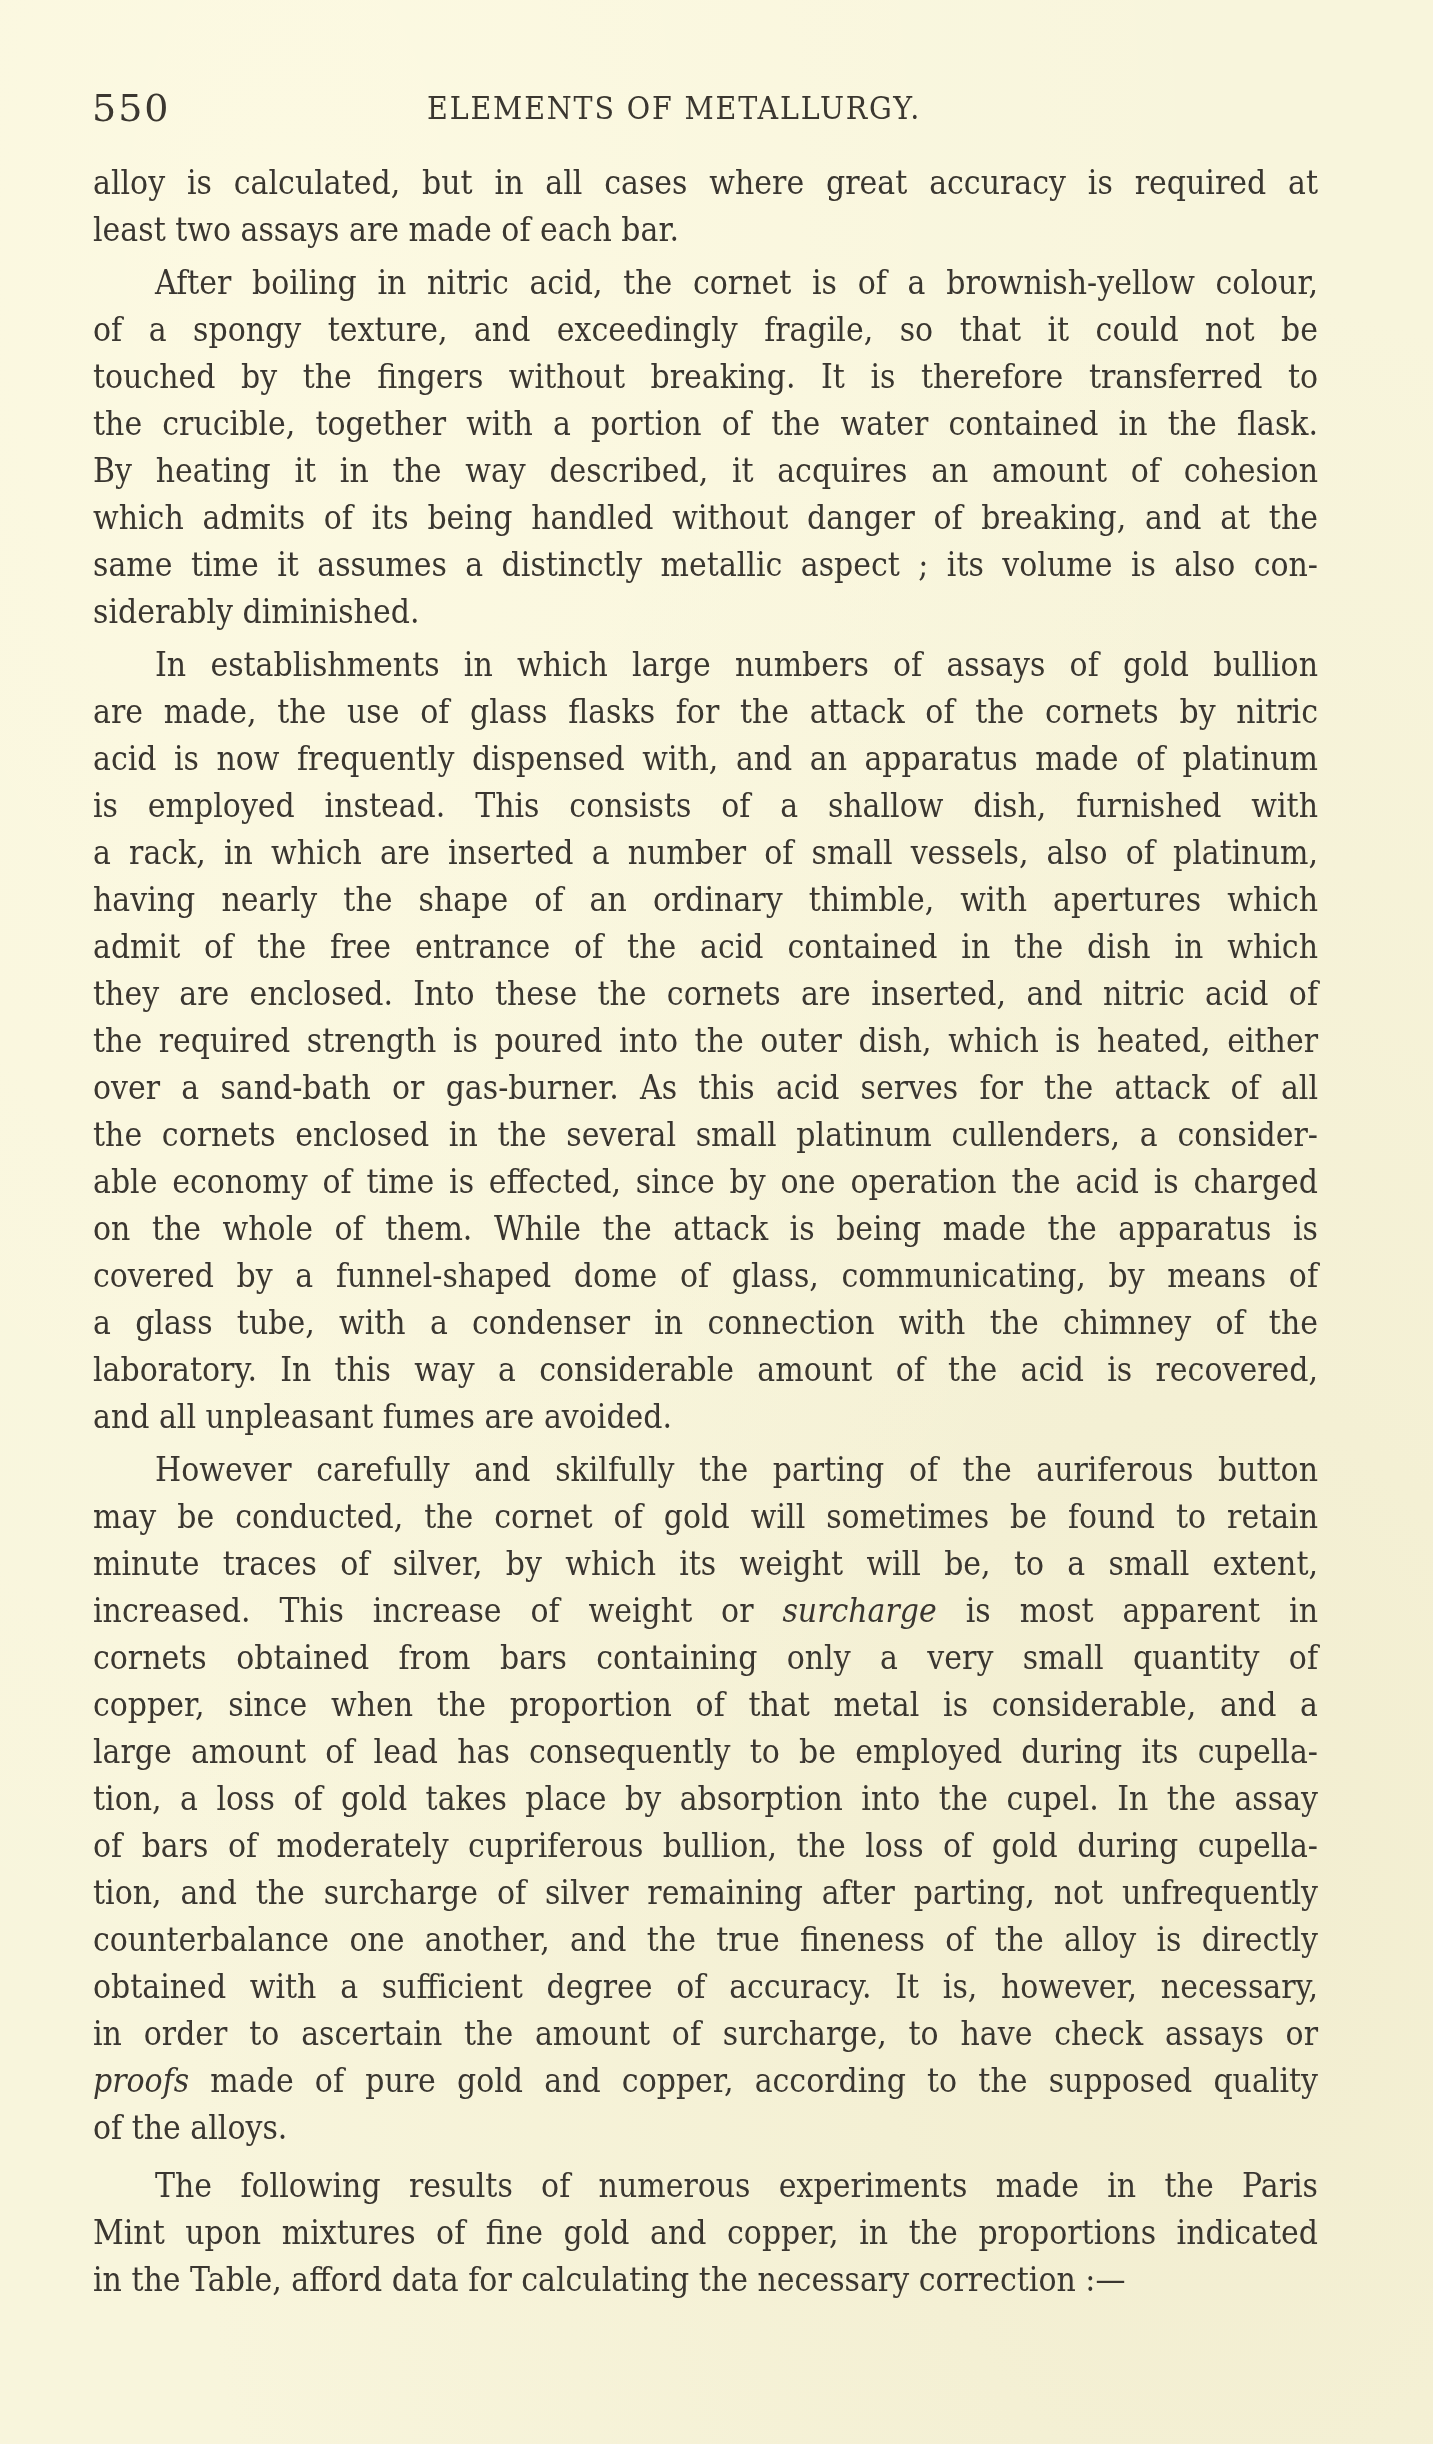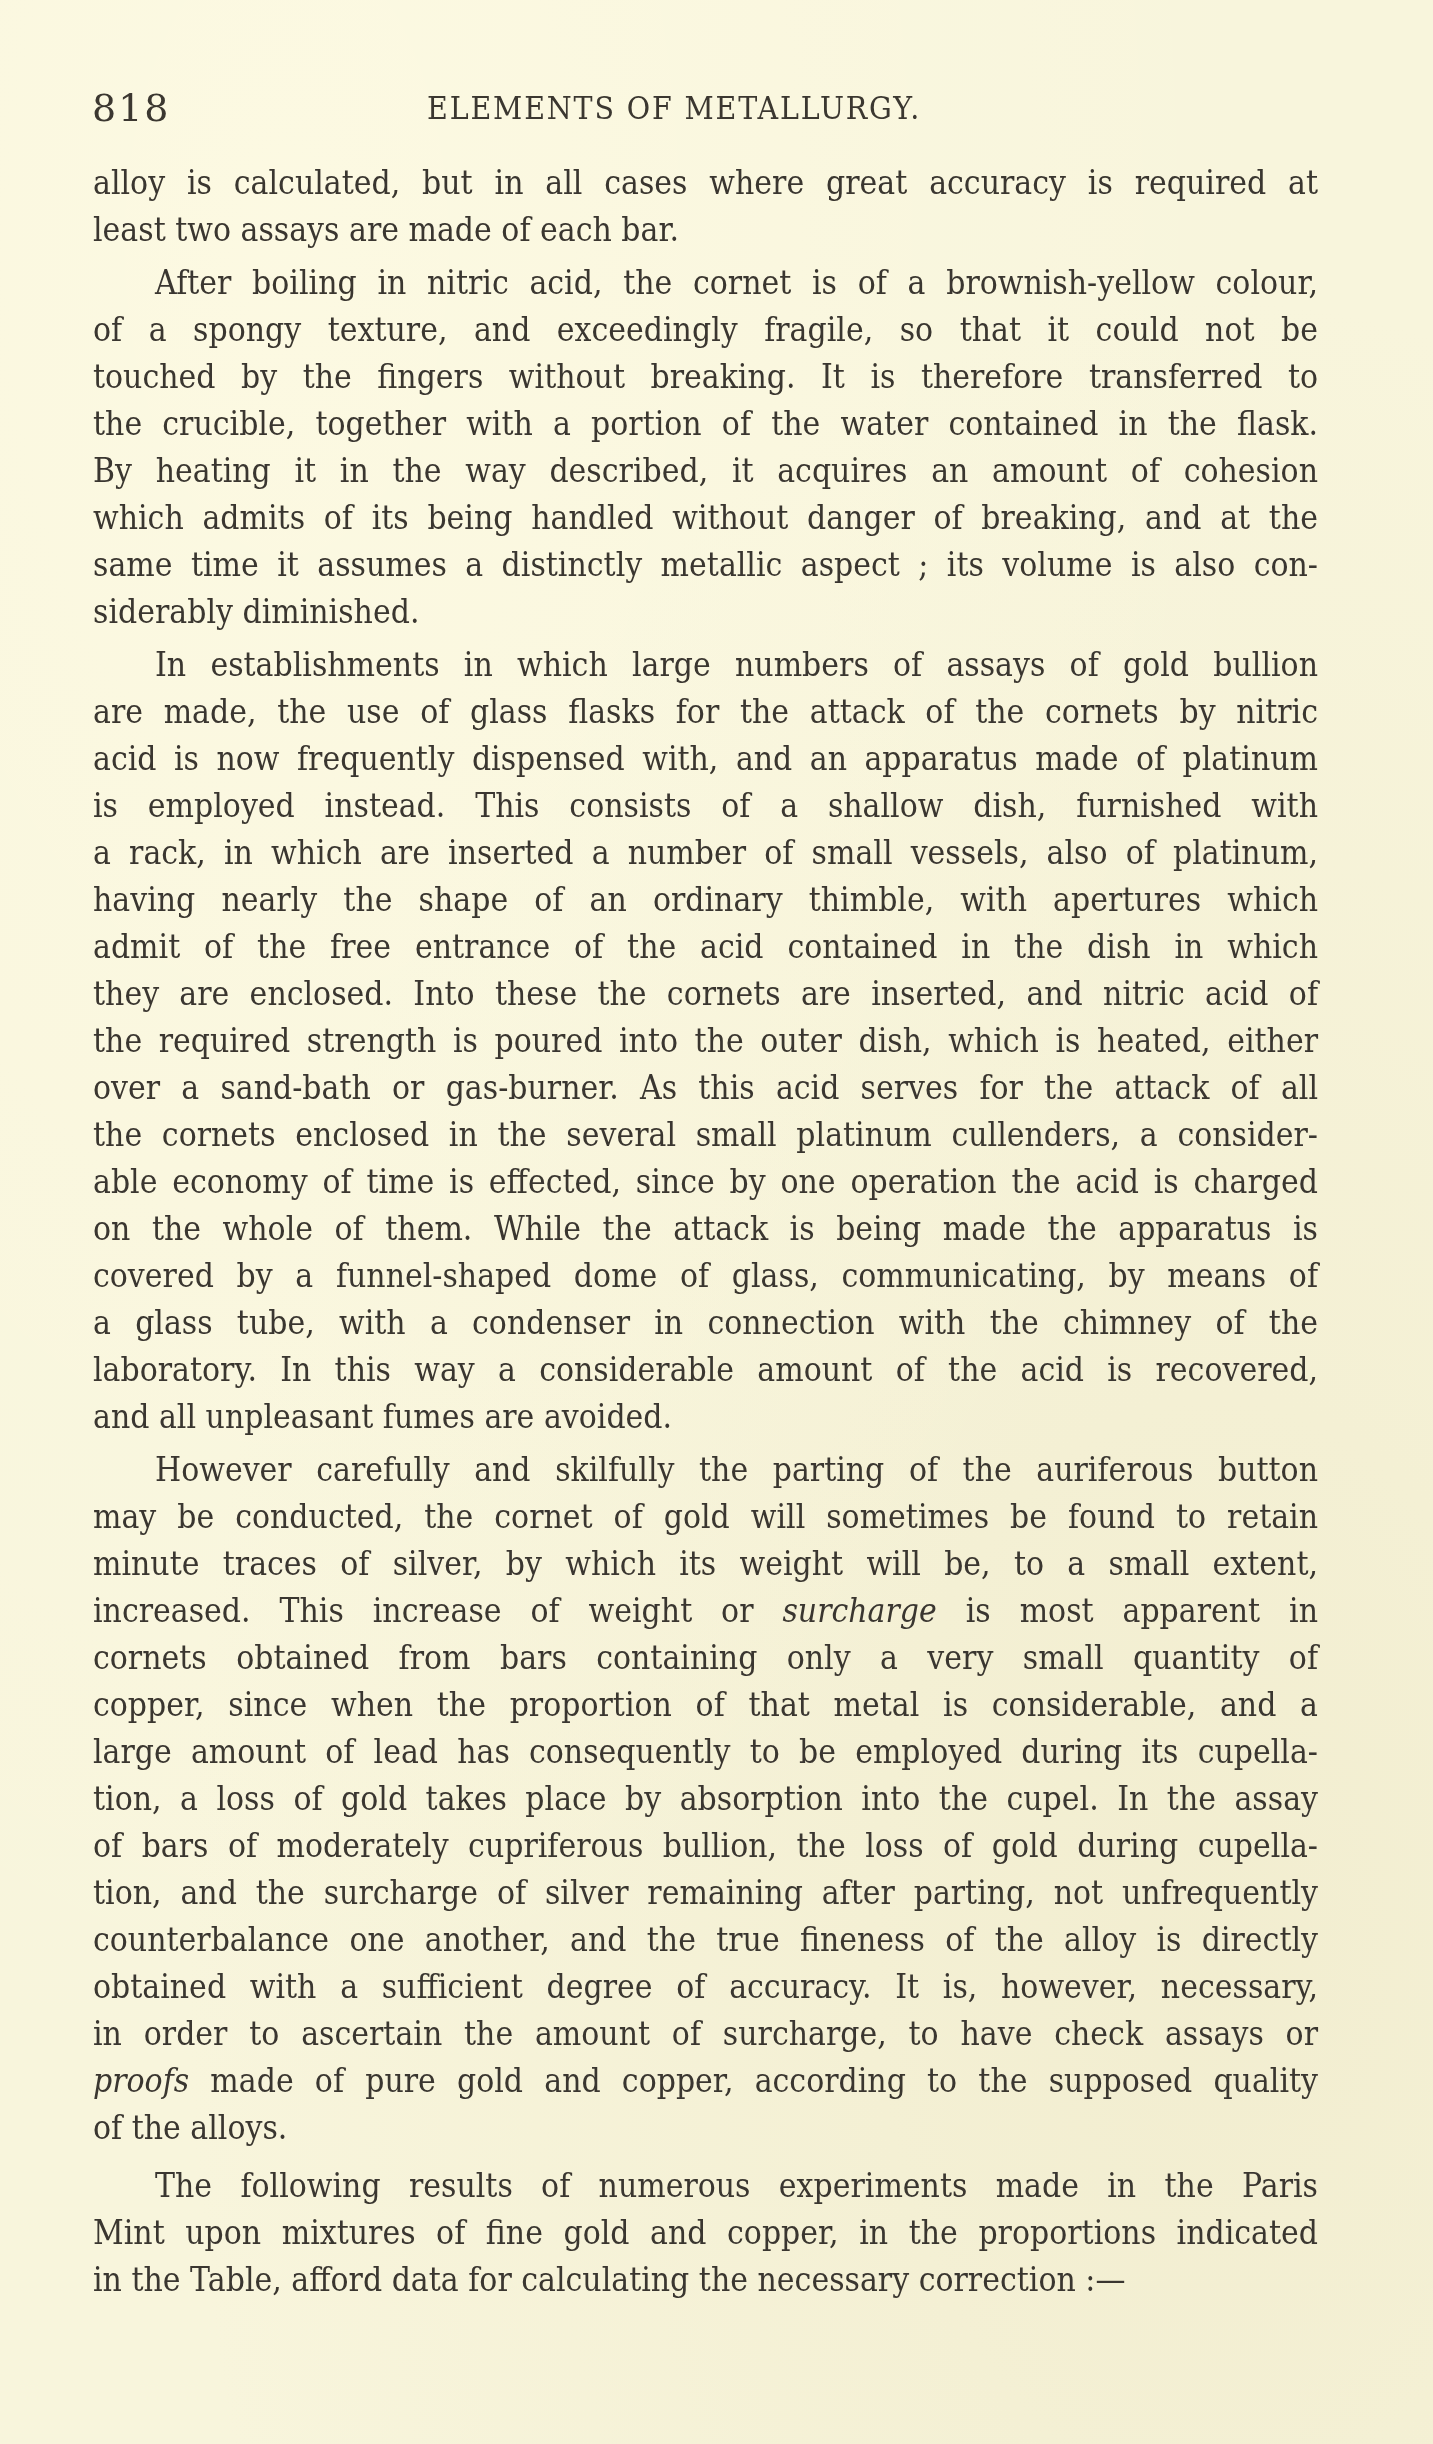--- a/index.html
+++ b/index.html
@@ -76,21 +76,21 @@
     }
     .line em {
       font-style: italic;
     }
   </style>
 </head>
 <body>
 
 <div class="page">
   <div class="running-head">
-    <span class="page-number">818</span>
+    <span class="page-number">550</span>
     <span class="header-title">ELEMENTS OF METALLURGY.</span>
   </div>
 
   <div class="body-text" id="body-text">
       <div>
         <div class="line" style="top: 0px;">alloy is calculated, but in all cases where great accuracy is required at</div>
         <div class="line last" style="top: 47px;">least two assays are made of each bar.</div>
       </div>
       <div>
         <div class="line indent" style="top: 100px;">After boiling in nitric acid, the cornet is of a brownish-yellow colour,</div>

